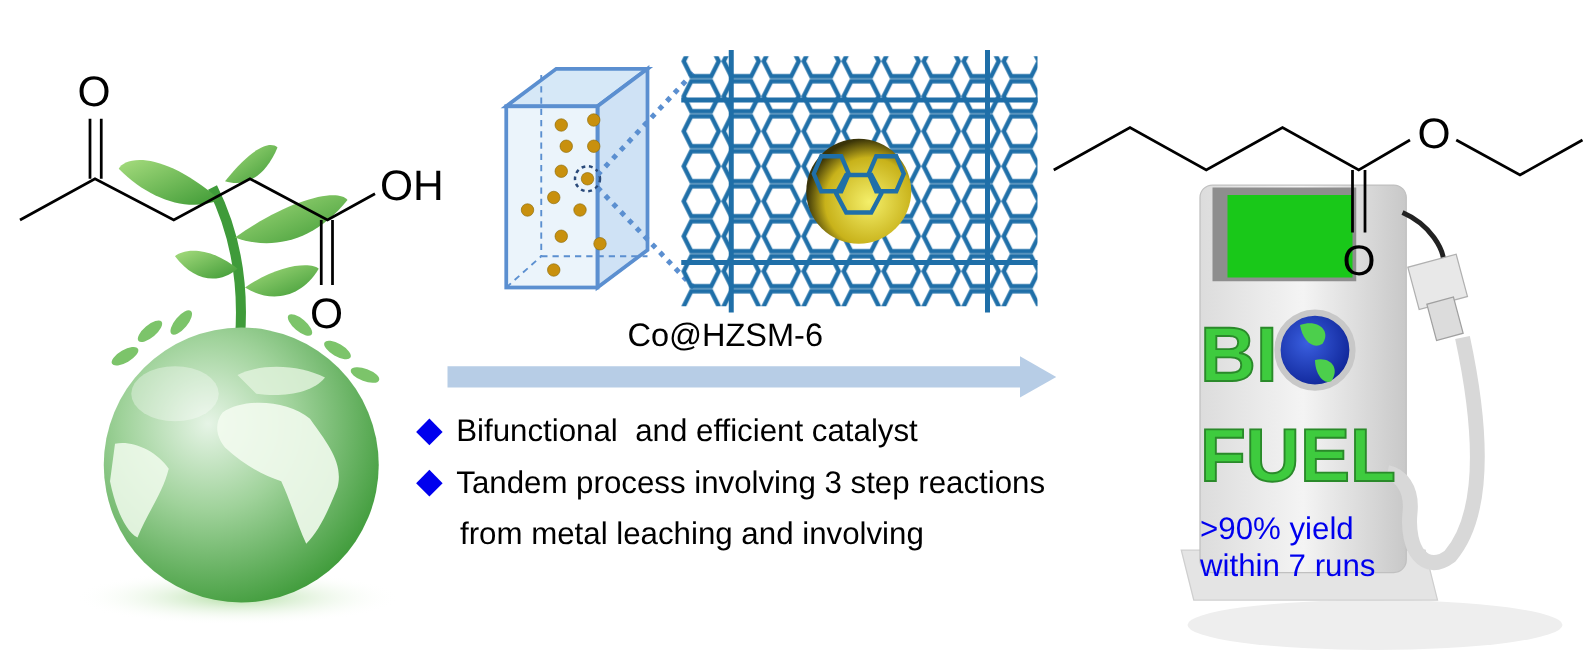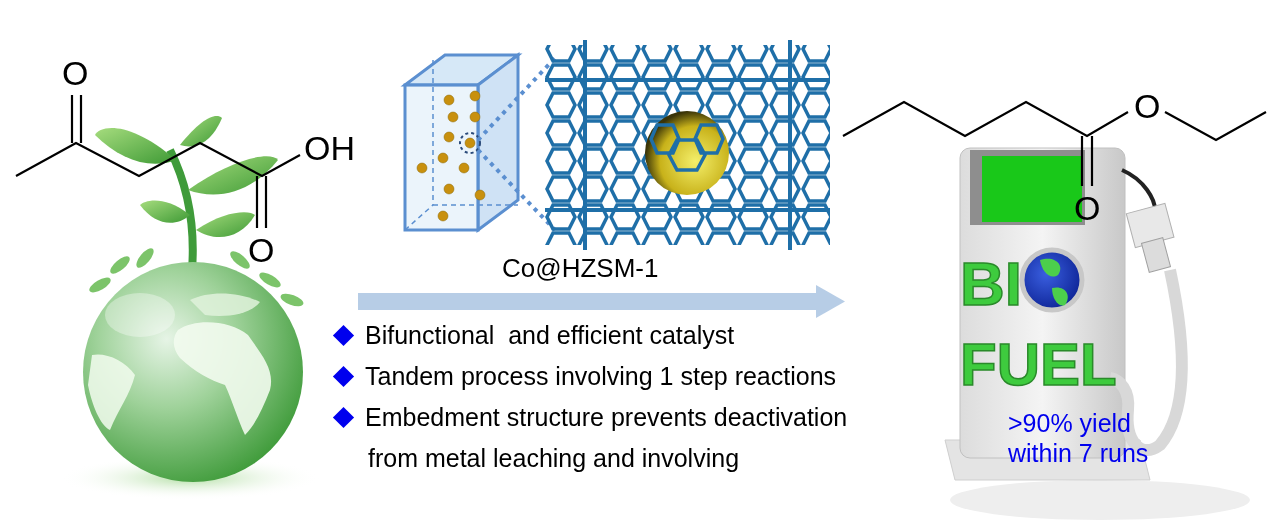--- a/index.html
+++ b/index.html
@@ -1,25 +1,25 @@
 <!DOCTYPE html>
 <html><head>
 <meta charset="utf-8">
 <style>
   html, body { margin:0; padding:0; background:#ffffff; }
   body { width:1276px; height:532px; position:relative; overflow:hidden; font-family:"Liberation Sans", sans-serif; }
   .abs { position:absolute; }
   svg { position:absolute; overflow:visible; }
   .mol-text { font-family:"Liberation Sans", sans-serif; font-size:34px; fill:#000; }
-  .bullets { left:330px; top:315px; width:620px; font-size:25px; color:#000; line-height:41px; }
+  .bullets { left:330px; top:325px; width:620px; font-size:25px; color:#000; line-height:41px; }
   .bullet { display:flex; align-items:center; white-space:pre; }
   .diamond { width:15px; height:15px; background:#0000ee; transform:rotate(45deg); margin:0 14px 0 6px; flex:none; }
   .cont { padding-left:38px; white-space:pre; }
   .catlabel { left:502px; top:253px; font-size:26px; color:#000; }
-  .yield { left:960px; top:408px; font-size:25px; color:#0000ee; line-height:30px;margin-left:48px; }
+  .yield { left:960px; top:408px; font-size:25px; color:#0000ee; line-height:30px; }
 </style>
 </head>
 <body>
 
 <svg style="left:0;top:0;" width="400" height="532">
   <defs>
     <radialGradient id="globeG" cx="0.38" cy="0.35" r="0.7">
       <stop offset="0" stop-color="#e6f4e6"></stop>
       <stop offset="0.45" stop-color="#9fd29a"></stop>
       <stop offset="1" stop-color="#3f9b3a"></stop>
@@ -123,39 +123,35 @@
     <line x1="245" y1="5" x2="245" y2="215"></line>
   </g>
   <circle cx="142" cy="118" r="42" fill="url(#ballG)"></circle>
   <g stroke="#1f6fa8" stroke-width="3.5" fill="none">
     <polygon points="132,105 152,105 160,120 152,135 132,135 124,120"></polygon>
     <polygon points="112,90 128,90 134,104 128,118 112,118 106,104"></polygon>
     <polygon points="156,90 172,90 178,104 172,118 156,118 150,104"></polygon>
   </g>
 </svg>
 
-<div class="abs catlabel">Co@HZSM-1</div>
+<div class="abs catlabel">Co@HZSM-6</div>
 
 <svg style="left:358px;top:283px;" width="490" height="40">
   <rect x="0" y="10" width="462" height="17" fill="#b7cde6"></rect>
   <polygon points="458,2 487,18.5 458,35" fill="#b7cde6"></polygon>
 </svg>
 
 <div class="abs bullets">
   <div class="bullet">
     <span class="diamond"></span>
     <span>Bifunctional  and efficient catalyst</span>
   </div>
   <div class="bullet">
     <span class="diamond"></span>
-    <span>Tandem process involving 1 step reactions</span>
-  </div>
-  <div class="bullet">
-    <span class="diamond"></span>
-    <span>Embedment structure prevents deactivation</span>
+    <span>Tandem process involving 3 step reactions</span>
   </div>
   <div class="cont">from metal leaching and involving</div>
 </div>
 
 <svg style="left:930px;top:140px;" width="346" height="392">
   <defs>
     <linearGradient id="pumpG" x1="0" y1="0" x2="1" y2="0">
       <stop offset="0" stop-color="#dcdcdc"></stop>
       <stop offset="0.5" stop-color="#f4f4f4"></stop>
       <stop offset="1" stop-color="#c8c8c8"></stop>

